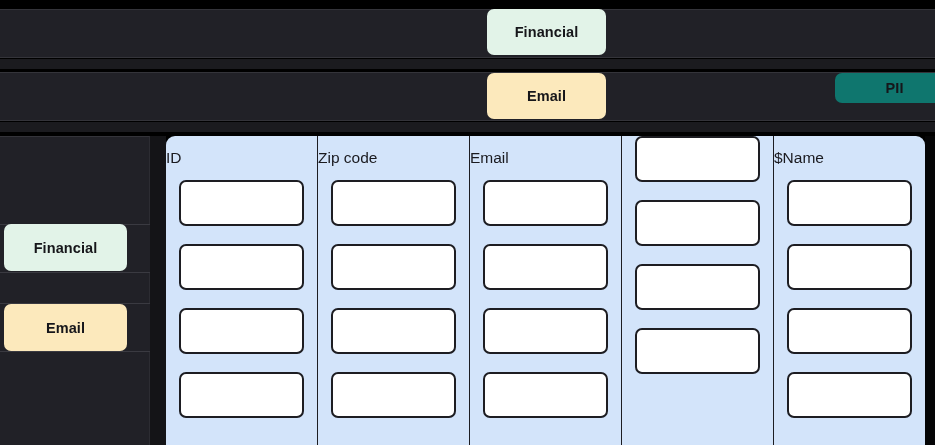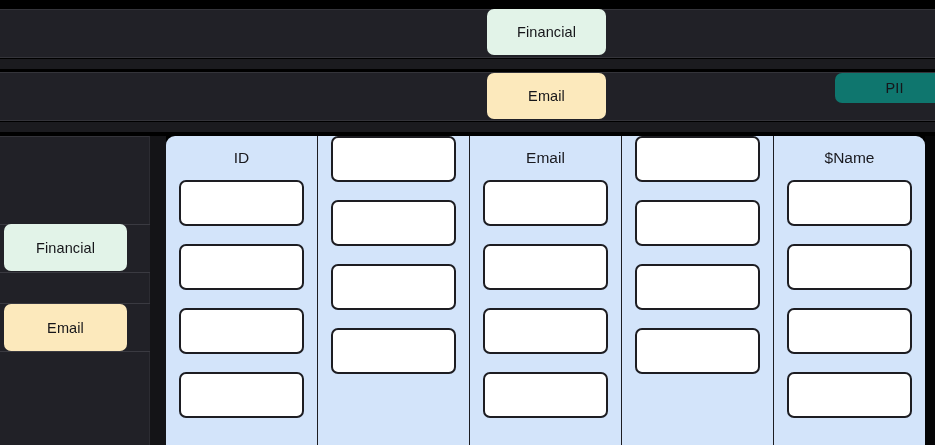--- a/index.html
+++ b/index.html
@@ -46,21 +46,21 @@
   .gap-2 { top: 122px; }
 
   
   .chip {
     position: absolute;
     display: flex;
     align-items: center;
     justify-content: center;
     border-radius: 7px;
     font-size: 14.5px;
-    font-weight: normal;
+    font-weight: bold;
     color: #16161a;
     letter-spacing: 0.1px;
     box-sizing: border-box;
     white-space: nowrap;
   }
 
   .chip-financial-top {
     left: 487px; top: 9px;
     width: 119px; height: 46px;
     background: #e2f3e8;
@@ -137,21 +137,20 @@
     box-sizing: border-box;
     border-right: 1.6px solid #1d1d22;
   }
   .col:last-child { border-right: none; }
 
   .col-header {
     height: 44px;
     line-height: 44px;
     font-size: 15.5px;
     color: #1a1a1f;
-    text-align: center;
     width: 100%;
     white-space: nowrap;
   }
 
   .cells {
     width: 100%;
     display: flex;
     flex-direction: column;
     align-items: center;
     gap: 18px;
@@ -213,20 +212,21 @@
       <div class="col-header">ID</div>
       <div class="cells">
         <div class="cell"></div>
         <div class="cell"></div>
         <div class="cell"></div>
         <div class="cell"></div>
       </div>
     </div>
 
     <div class="col">
+      <div class="col-header">Zip code</div>
       <div class="cells">
         <div class="cell"></div>
         <div class="cell"></div>
         <div class="cell"></div>
         <div class="cell"></div>
       </div>
     </div>
 
     <div class="col">
       <div class="col-header">Email</div>

